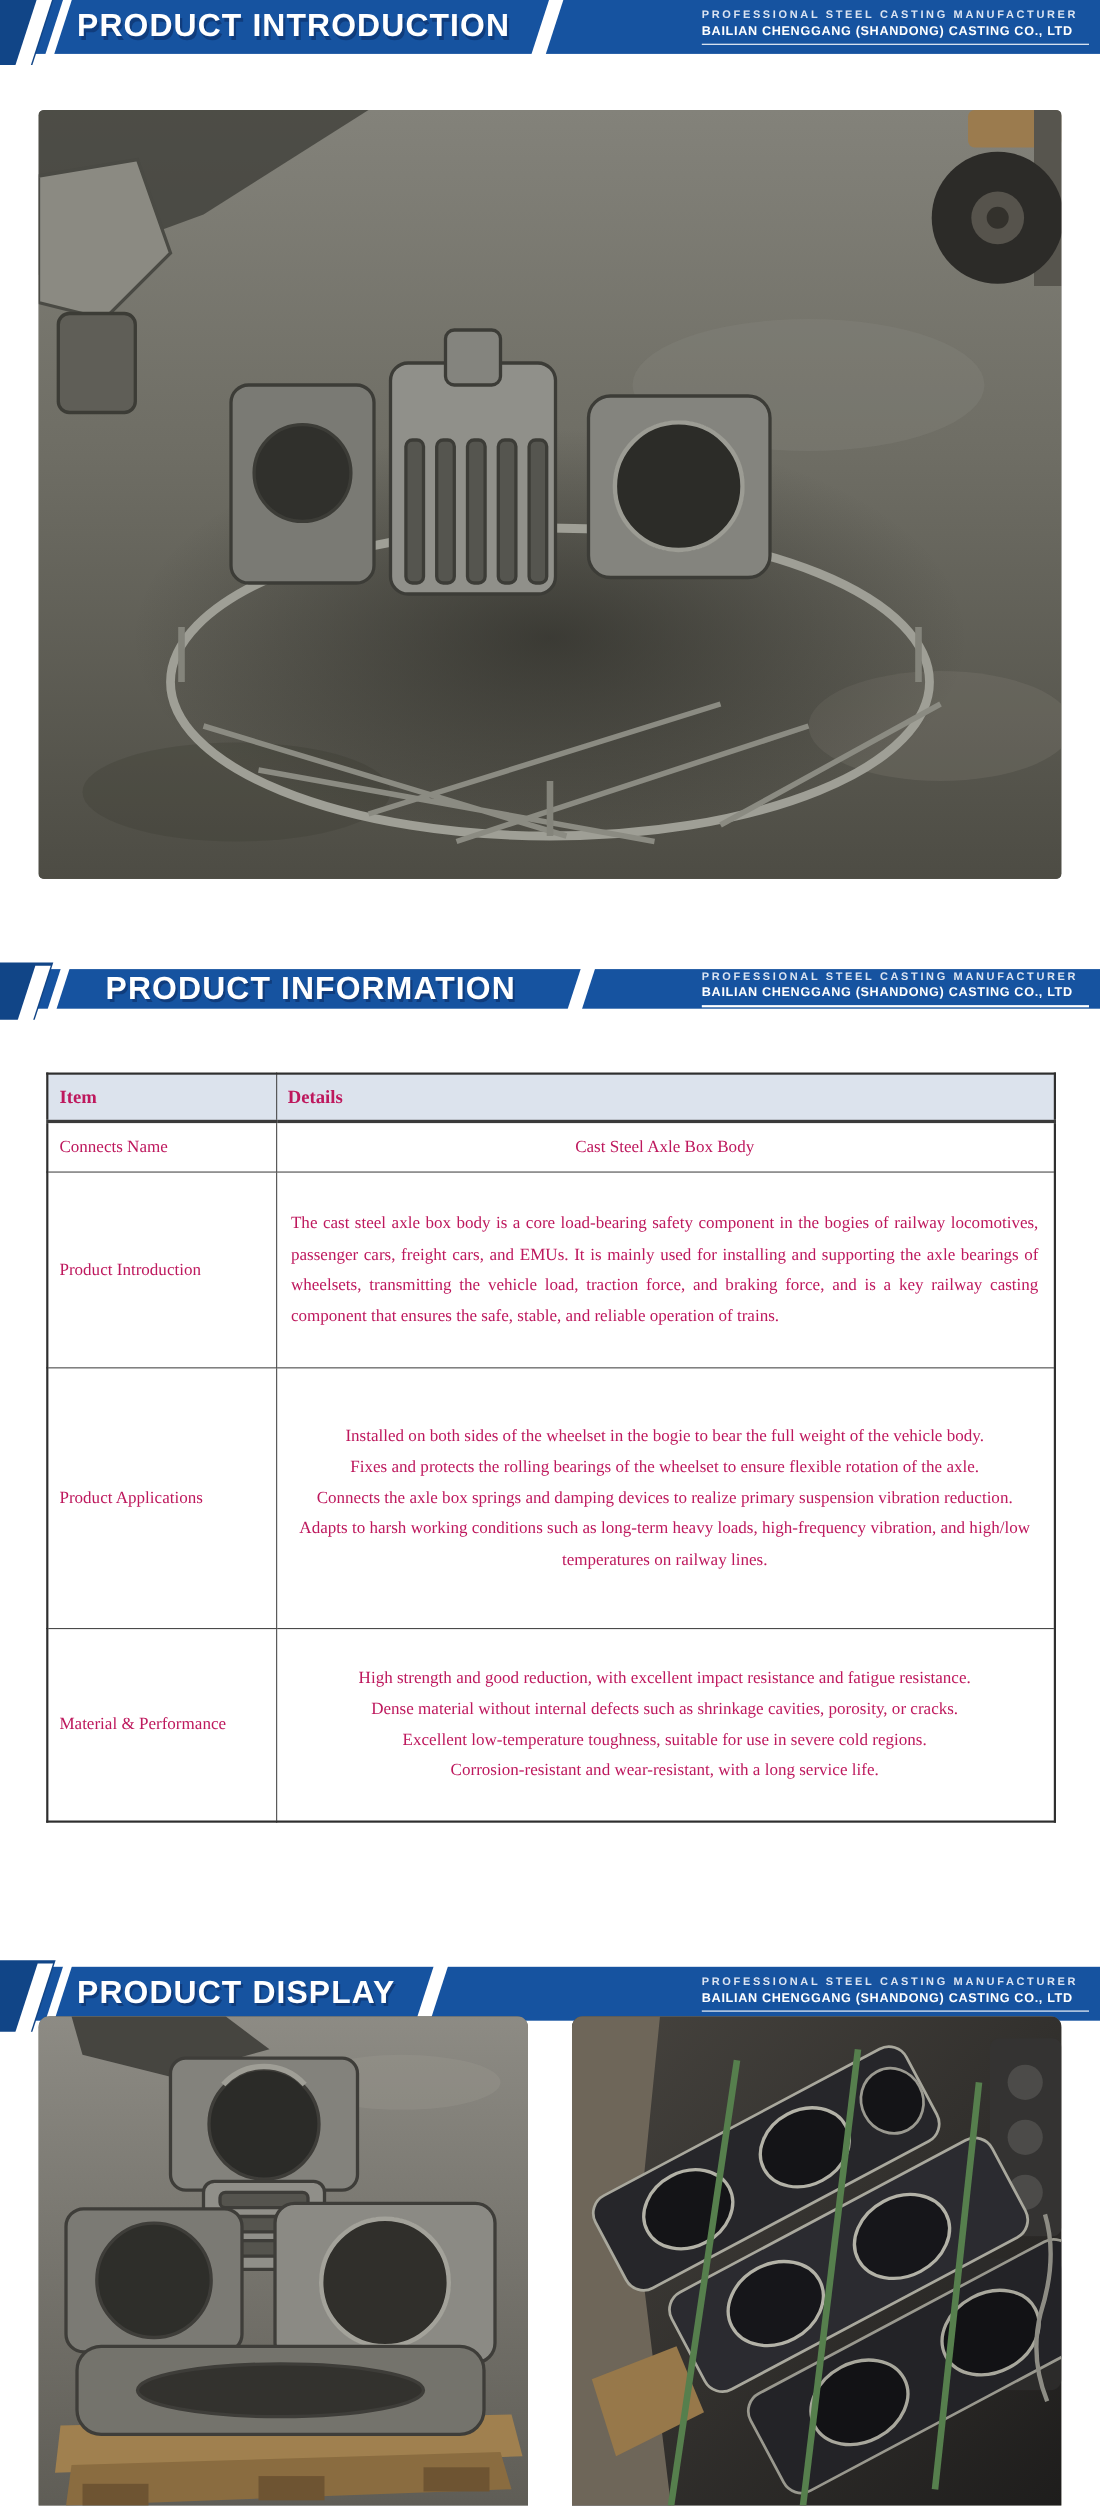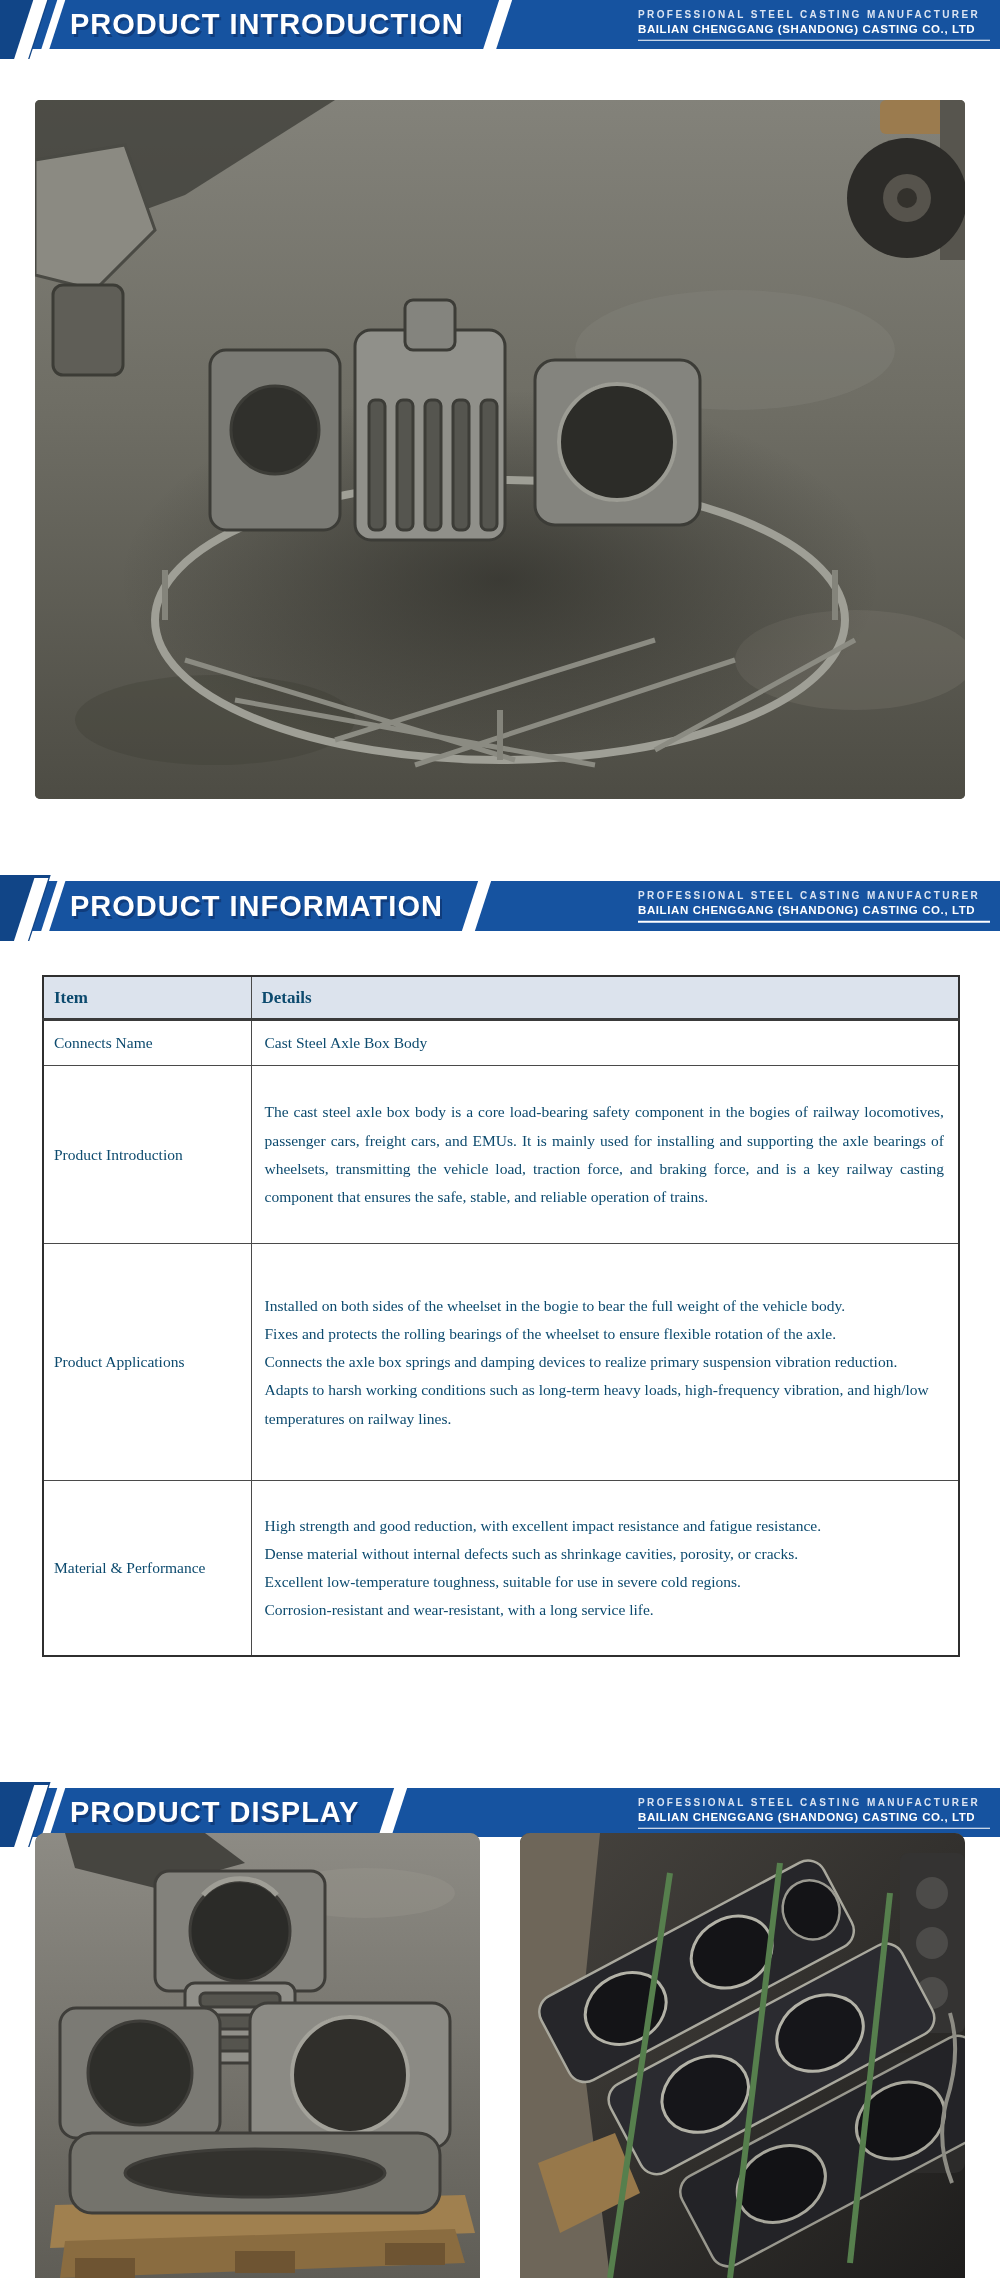--- a/index.html
+++ b/index.html
@@ -46,38 +46,38 @@
   
   .photo{position:absolute;border-radius:8px;overflow:hidden;background:#6b6b63;}
   .photo svg{display:block;}
   #photo-main{left:35px;top:100px;width:930px;height:699px;border-radius:5px;}
   #photo-left{left:35px;top:1833px;width:445px;height:445px;border-radius:10px 10px 0 0;}
   #photo-right{left:520px;top:1833px;width:445px;height:445px;border-radius:10px 10px 0 0;}
   
   .info-table{
     position:absolute;left:42px;top:975px;width:918px;
     border-collapse:collapse;table-layout:fixed;
-    font-family:"Liberation Serif",serif;color:#0c4a6e;
+    font-family:"Liberation Serif",serif;color:#be185d;
   }
   .info-table col.c1{width:208px;}
   .info-table th,.info-table td{
     border:1px solid #4a4a4a;vertical-align:middle;text-align:left;
   }
   .info-table{border:2px solid #2f2f2f;}
   .info-table thead th{
     background:var(--thbg,#dce3ed);font-size:17px;font-weight:700;
     height:37px;padding:2px 10px;border-bottom:3px solid #3a3a3a;
   }
   .info-table td{font-size:15.5px;line-height:1.82;padding:8px 14px 8px 13px;}
   .info-table td.item-cell{padding-left:10px;padding-right:6px;}
   .info-table tr.r0{height:38px;}
   .info-table tr.r1{height:178px;}
   .info-table tr.r2{height:237px;}
   .info-table tr.r3{height:175px;}
-  .info-table td p{margin:0;}
+  .info-table td p{margin:0;text-align:center;}
   .info-table td.justify p{text-align:justify;}
 </style>
 </head>
 <body>
 
 <header class="banner" style="top:0;">
   <div class="corner"></div>
   <span class="slash s1"></span>
   <span class="slash s2"></span>
   <span class="title-spacer"></span>
@@ -185,21 +185,21 @@
       </g>
     </g>
 
     <g>
       <polygon points="0,60 90,45 120,130 60,190 0,175" fill="#8b8a82" stroke="#4a4a44" stroke-width="3"></polygon>
       <rect x="18" y="185" width="70" height="90" rx="10" fill="#5f5e57" stroke="#3c3c36" stroke-width="3"></rect>
     </g>
   </svg>
 </figure>
 
-<header class="banner" style="top:881px;height:50px;">
+<header class="banner" style="top:881px;height:36px;gap:26px;">
   <div class="corner"></div>
   <span class="slash s1"></span>
   <span class="slash s2"></span>
   <span class="title-spacer"></span>
   <h2 class="banner-title">PRODUCT INFORMATION</h2>
   <span class="slash-after"></span>
   <div class="brand-block">
     <div class="brand-tagline">PROFESSIONAL STEEL CASTING MANUFACTURER</div>
     <div class="brand-company">BAILIAN CHENGGANG (SHANDONG) CASTING CO., LTD</div>
     <div class="brand-underline"></div>

